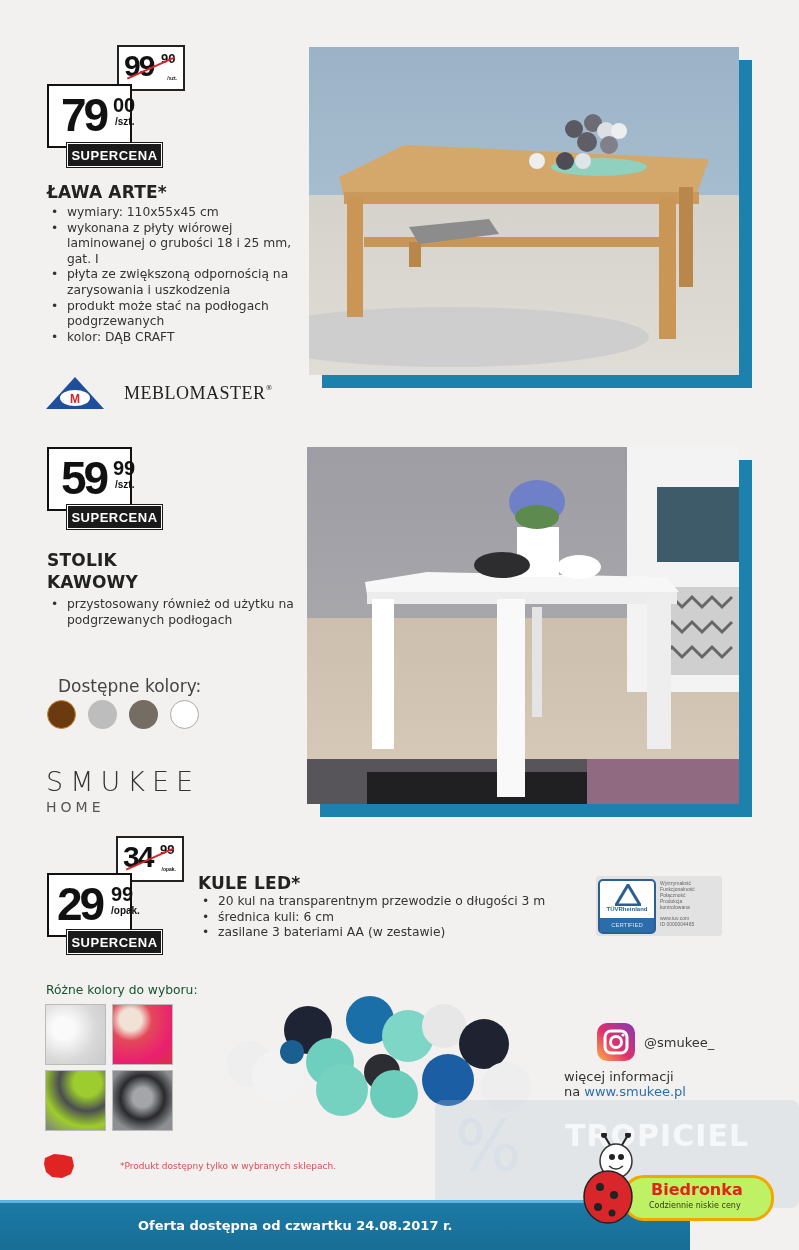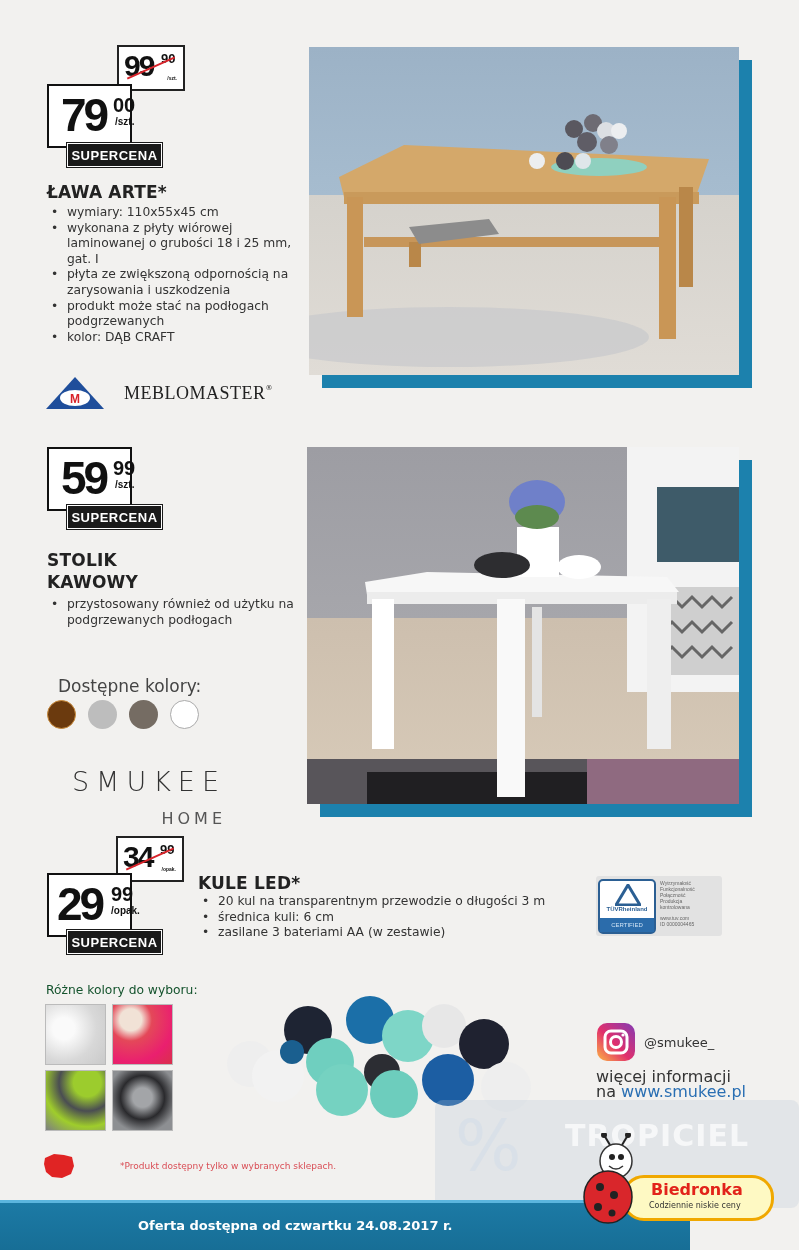--- a/index.html
+++ b/index.html
@@ -139,23 +139,23 @@
   </ul>
 
   <div class="abs" style="left:48px; top:676px; font-size:17px; color:#444;margin-left:10px;">Dostępne kolory:</div>
   <div class="abs" style="left:47px; top:700px;">
     <span class="swatch" style="background:#6b3a0e; border:1px solid #c98a3a;"></span>
     <span class="swatch" style="background:#bdbdbd;"></span>
     <span class="swatch" style="background:#756c63;"></span>
     <span class="swatch" style="background:#ffffff; border:1px solid #aaa;"></span>
   </div>
 
-  <div class="abs" style="left:46px; top:766px; width:180px; text-align:right;">
+  <div class="abs" style="left:46px; top:766px; width:180px; text-align:left;">
     <div style="font: 27px 'DejaVu Sans', sans-serif; letter-spacing:7px; color:#333; font-weight:200;">SMUKEE</div>
-    <div style="font-size:16px; letter-spacing:4px; color:#555; margin-top:12px;">HOME</div>
+    <div style="font-size:14px; letter-spacing:4px; color:#555; margin-top:2px;">HOME</div>
   </div>
 
   <div class="frame-shadow" style="left:320px; top:460px; width:432px; height:357px;"></div>
   <div class="photo" style="left:307px; top:447px; width:432px; height:357px; background:linear-gradient(#9d9da3 0%, #a6a6ab 48%, #cdbfae 48%, #d8cbb9 100%);">
     <svg width="432" height="357" viewBox="0 0 432 357">
 
       <rect x="320" y="0" width="112" height="245" fill="#f3f3f3"></rect>
       <rect x="350" y="40" width="82" height="75" fill="#3e5b69"></rect>
       <rect x="355" y="140" width="77" height="88" fill="#cfcfcf"></rect>
       <polyline points="355,160 365,150 375,160 385,150 395,160 405,150 415,160 425,150" stroke="#666" stroke-width="3" fill="none"></polyline>
@@ -257,21 +257,21 @@
             <stop offset="1" stop-color="#833ab4"></stop>
         </linearGradient>
       </defs>
       <rect x="1" y="1" width="38" height="38" rx="10" fill="url(#ig)"></rect>
       <rect x="9" y="9" width="22" height="22" rx="6" fill="none" stroke="#fff" stroke-width="3"></rect>
       <circle cx="20" cy="20" r="5.5" fill="none" stroke="#fff" stroke-width="3"></circle>
       <circle cx="27" cy="13" r="1.6" fill="#fff"></circle>
     </svg>
     <span style="margin-left:8px; font-size:13px; color:#333;">@smukee_</span>
   </div>
-  <div class="abs" style="left:596px; top:1069px; font-size:16px; line-height:15px; color:#333;">
+  <div class="abs" style="left:564px; top:1069px; font-size:13px; line-height:15px; color:#333;">
     <div>więcej informacji</div>
     <div>
       <span>na</span>
       <span style="color:#2a6fb3;">www.smukee.pl</span>
     </div>
   </div>
 </section>
 
 <div class="abs" style="left:42px; top:1152px; display:flex; align-items:center;gap:40px;">
   <svg width="34" height="28" viewBox="0 0 34 28">
@@ -283,21 +283,21 @@
 <div class="abs" style="left:435px; top:1100px; width:364px; height:108px; background:rgba(180,195,210,0.25); border-radius:8px;">
   <div class="abs" style="left:20px; top:5px; font: 70px 'DejaVu Sans', sans-serif; color:rgba(210,220,232,0.55);">%</div>
   <div class="abs" style="left:130px; top:18px; font: bold 30px 'DejaVu Sans', sans-serif; color:rgba(255,255,255,0.7); letter-spacing:1px;">TROPICIEL</div>
 </div>
 
 <div class="footer-bar">
   <div class="footer-text">Oferta dostępna od czwartku 24.08.2017 r.</div>
 </div>
 
 <div class="abs" style="left:582px; top:1155px;">
-  <div class="abs" style="left:40px; top:20px; width:152px; height:46px; background:#fef9c3; border:3px solid #f0a800; border-radius:22px;">
+  <div class="abs" style="left:40px; top:20px; width:152px; height:46px; background:#bef264; border:3px solid #f0a800; border-radius:22px;">
     <div class="abs" style="left:26px; top:2px; font: bold 16px 'DejaVu Sans', sans-serif; color:#e2231a;">Biedronka</div>
     <div class="abs" style="left:24px; top:23px; font: 8px 'DejaVu Sans', sans-serif; color:#333;">Codziennie niskie ceny</div>
   </div>
   <svg class="abs" style="left:0; top:-22px;" width="70" height="92" viewBox="0 0 70 92">
     <line x1="28" y1="12" x2="22" y2="2" stroke="#222" stroke-width="2"></line>
     <line x1="40" y1="12" x2="46" y2="2" stroke="#222" stroke-width="2"></line>
     <circle cx="22" cy="2" r="3" fill="#222"></circle>
     <circle cx="46" cy="2" r="3" fill="#222"></circle>
     <ellipse cx="34" cy="28" rx="16" ry="17" fill="#fff" stroke="#333" stroke-width="1.5"></ellipse>
     <circle cx="30" cy="24" r="3" fill="#222"></circle>

